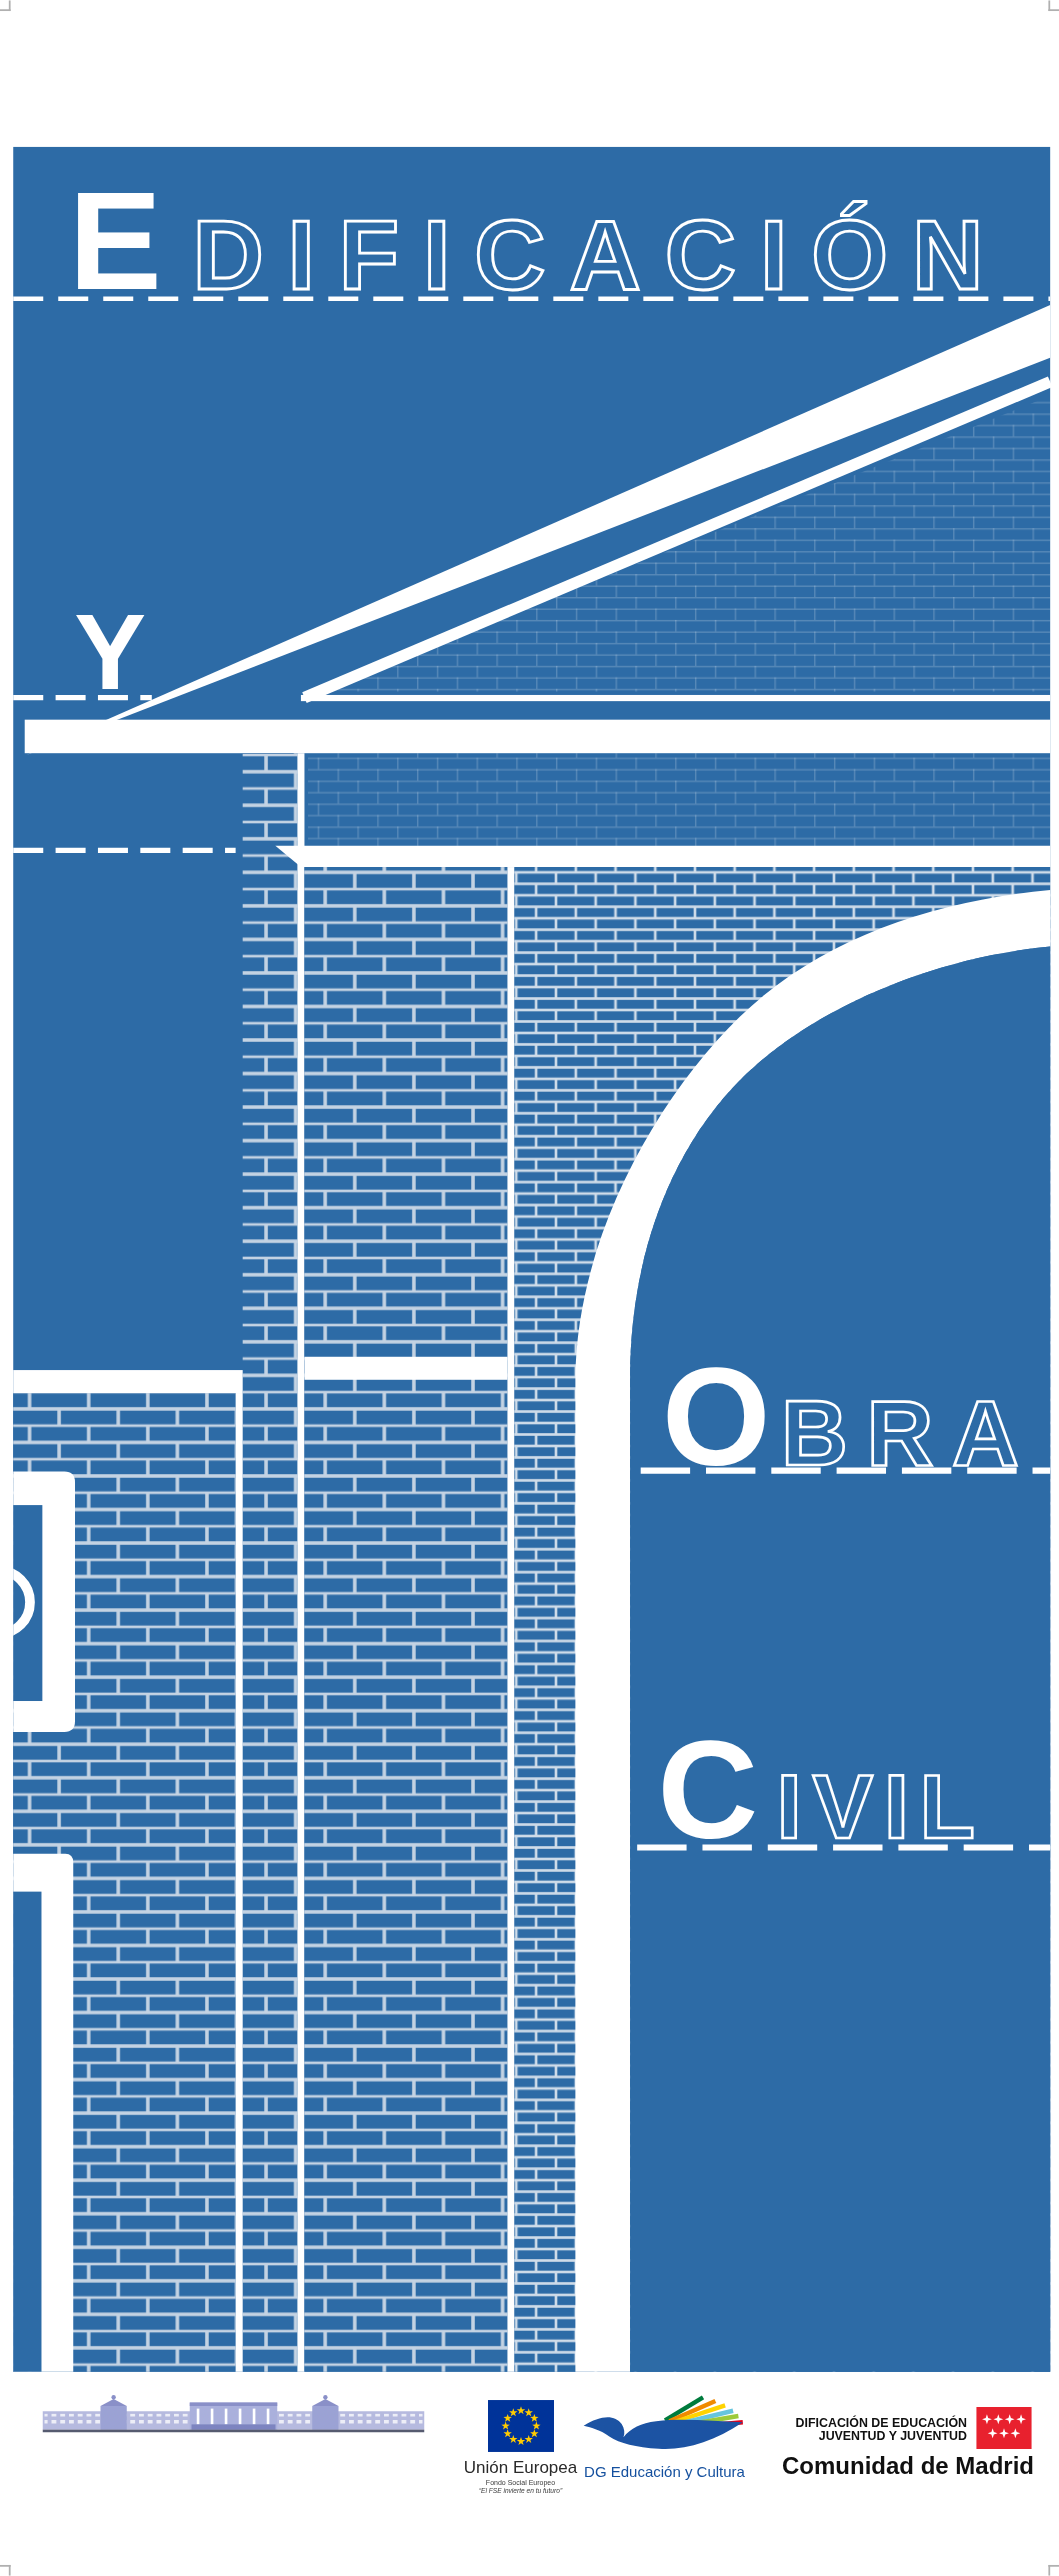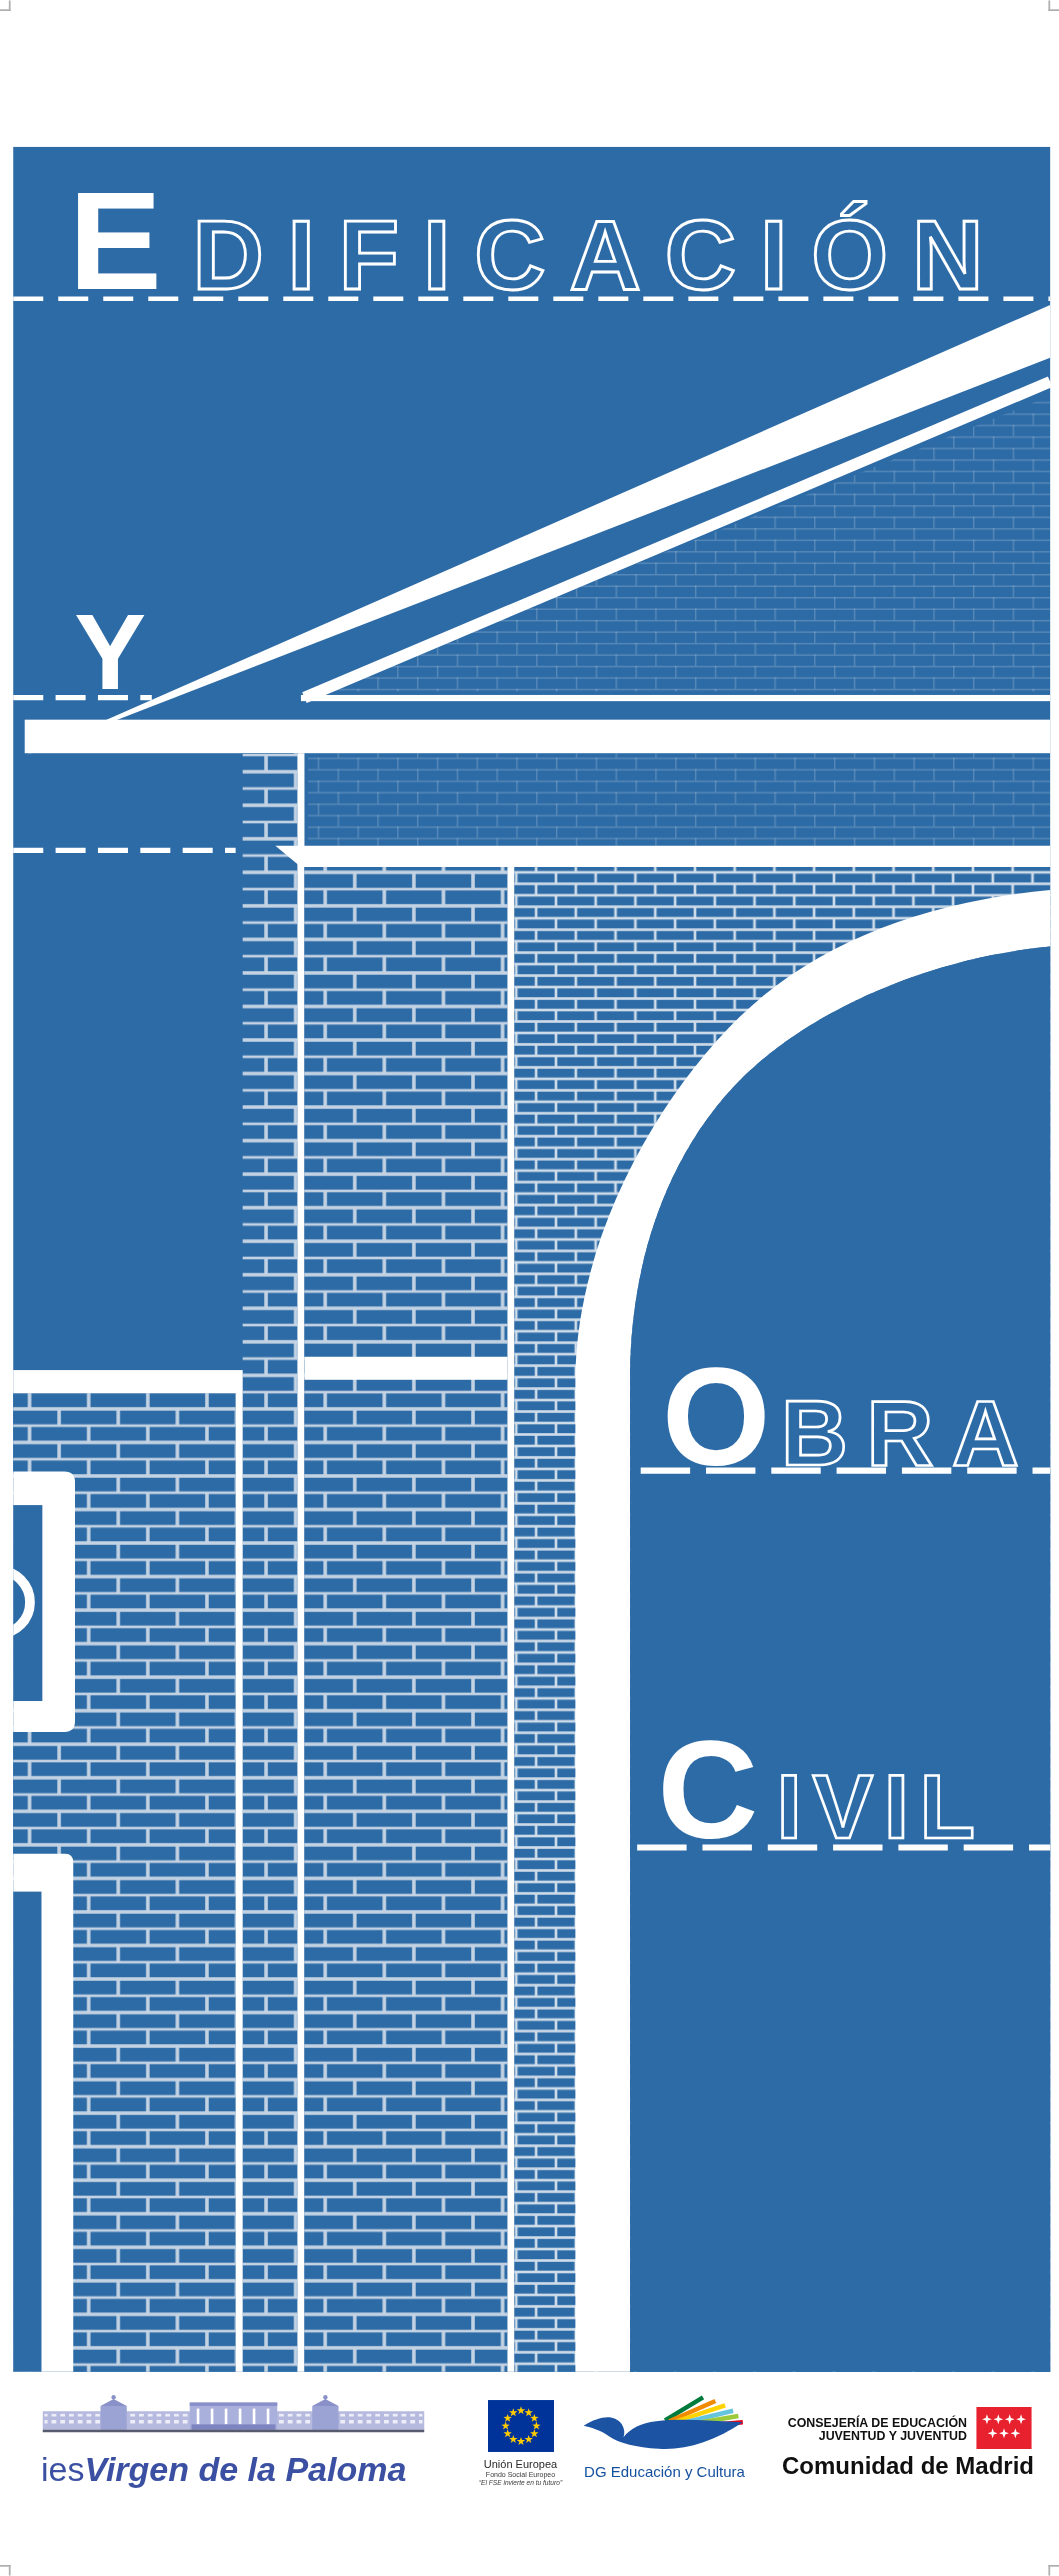--- a/index.html
+++ b/index.html
@@ -7,21 +7,21 @@
         font-family:"Liberation Sans",sans-serif;}
   .poster-svg{position:absolute;left:0;top:0;}
   
   .footer{position:absolute;left:0;top:2388px;width:1059px;height:106px;}
   .logo-block{position:absolute;}
   .ies-block{left:41px;top:4.4px;width:385px;}
   .ies-text{margin-top:12.4px;font-size:34px;color:#3b50a2;letter-spacing:0px;white-space:nowrap;}
   .ies-prefix{font-weight:400;font-style:normal;}
   .ies-name{font-weight:700;font-style:italic;}
   .eu-block{left:463px;top:12.4px;width:115px;text-align:center;}
-  .eu-line1{margin-top:2.6px;font-size:11px;color:#2a2a2a;}
+  .eu-line1{margin-top:2.6px;font-size:17px;color:#2a2a2a;}
   .eu-line2{margin-top:0.9px;font-size:7px;color:#3a3a3a;}
   .eu-line3{margin-top:0.9px;font-size:6.6px;font-style:italic;color:#3a3a3a;}
   .dg-block{left:576px;top:4.4px;width:177px;text-align:center;}
   .dg-label{margin-top:3.5px;font-size:15px;color:#15509e;white-space:nowrap;}
   .madrid-block{left:759px;top:19.4px;width:275px;}
   .madrid-dept{position:absolute;right:67px;top:9.7px;text-align:right;color:#101010;
                font-weight:700;font-size:12.4px;line-height:13.2px;white-space:nowrap;}
   .madrid-flag{position:absolute;right:1.8px;top:0px;}
   .madrid-name{position:absolute;right:0px;top:45px;font-weight:700;font-size:24px;
                color:#101010;white-space:nowrap;}
@@ -163,23 +163,20 @@
         <rect x="256" y="19" width="3" height="18" fill="#ffffff"></rect>
         <rect x="170" y="37" width="96" height="6" fill="#7d84c0"></rect>
         <rect x="66" y="16" width="30" height="27" fill="#9ba2d4"></rect>
         <polygon points="66,16 81,8 96,16" fill="#8a90c8"></polygon>
         <circle cx="81" cy="6" r="2.5" fill="#8a90c8"></circle>
         <rect x="308" y="16" width="30" height="27" fill="#9ba2d4"></rect>
         <polygon points="308,16 323,8 338,16" fill="#8a90c8"></polygon>
         <circle cx="323" cy="6" r="2.5" fill="#8a90c8"></circle>
         <rect x="0" y="43" width="436" height="3" fill="#565b70"></rect>
       </svg>
-      <div class="ies-text">
-        <span class="ies-prefix">ies</span><span class="ies-name">Virgen de la Paloma</span>
-      </div>
     </div>
 
     <div class="logo-block eu-block">
       <svg width="66" height="52" viewBox="0 0 75 59">
         <defs>
           <path id="star5" d="M0,-5 L1.18,-1.62 L4.76,-1.55 L1.9,0.62 L2.94,4.05 L0,2
                              L-2.94,4.05 L-1.9,0.62 L-4.76,-1.55 L-1.18,-1.62 Z" fill="#ffcc00"></path>
         </defs>
         <rect x="0" y="0" width="75" height="59" fill="#003399"></rect>
         <g transform="translate(37.5,29.5)">
@@ -214,21 +211,21 @@
         </g>
         <path d="M3,38 C22,26 38,25 46,36 C49,41 50,46 48,51 C56,41 68,35 85,33
                  C115,29 150,33 183,34 C150,56 118,66 88,64 C62,62 44,58 32,50
                  C22,43 12,40 3,38 Z" fill="#1c53a3"></path>
       </svg>
       <div class="dg-label">DG Educación y Cultura</div>
     </div>
 
     <div class="logo-block madrid-block">
       <div class="madrid-dept">
-        <div>CONSEJERÍA DE EDUCACIÓN</div>
+        <div>DIFICACIÓN DE EDUCACIÓN</div>
         <div>JUVENTUD Y JUVENTUD</div>
       </div>
       <svg class="madrid-flag" width="56" height="42" viewBox="0 0 63 48">
         <defs>
           <path id="star4" d="M0,-5.6 L1.4,-1.4 L5.6,0 L1.4,1.4 L0,5.6 L-1.4,1.4
                              L-5.6,0 L-1.4,-1.4 Z" fill="#ffffff"></path>
         </defs>
         <rect x="0" y="0" width="63" height="48" fill="#e8212e"></rect>
         <use href="#star4" x="12" y="14"></use>
           <use href="#star4" x="25" y="14"></use>

